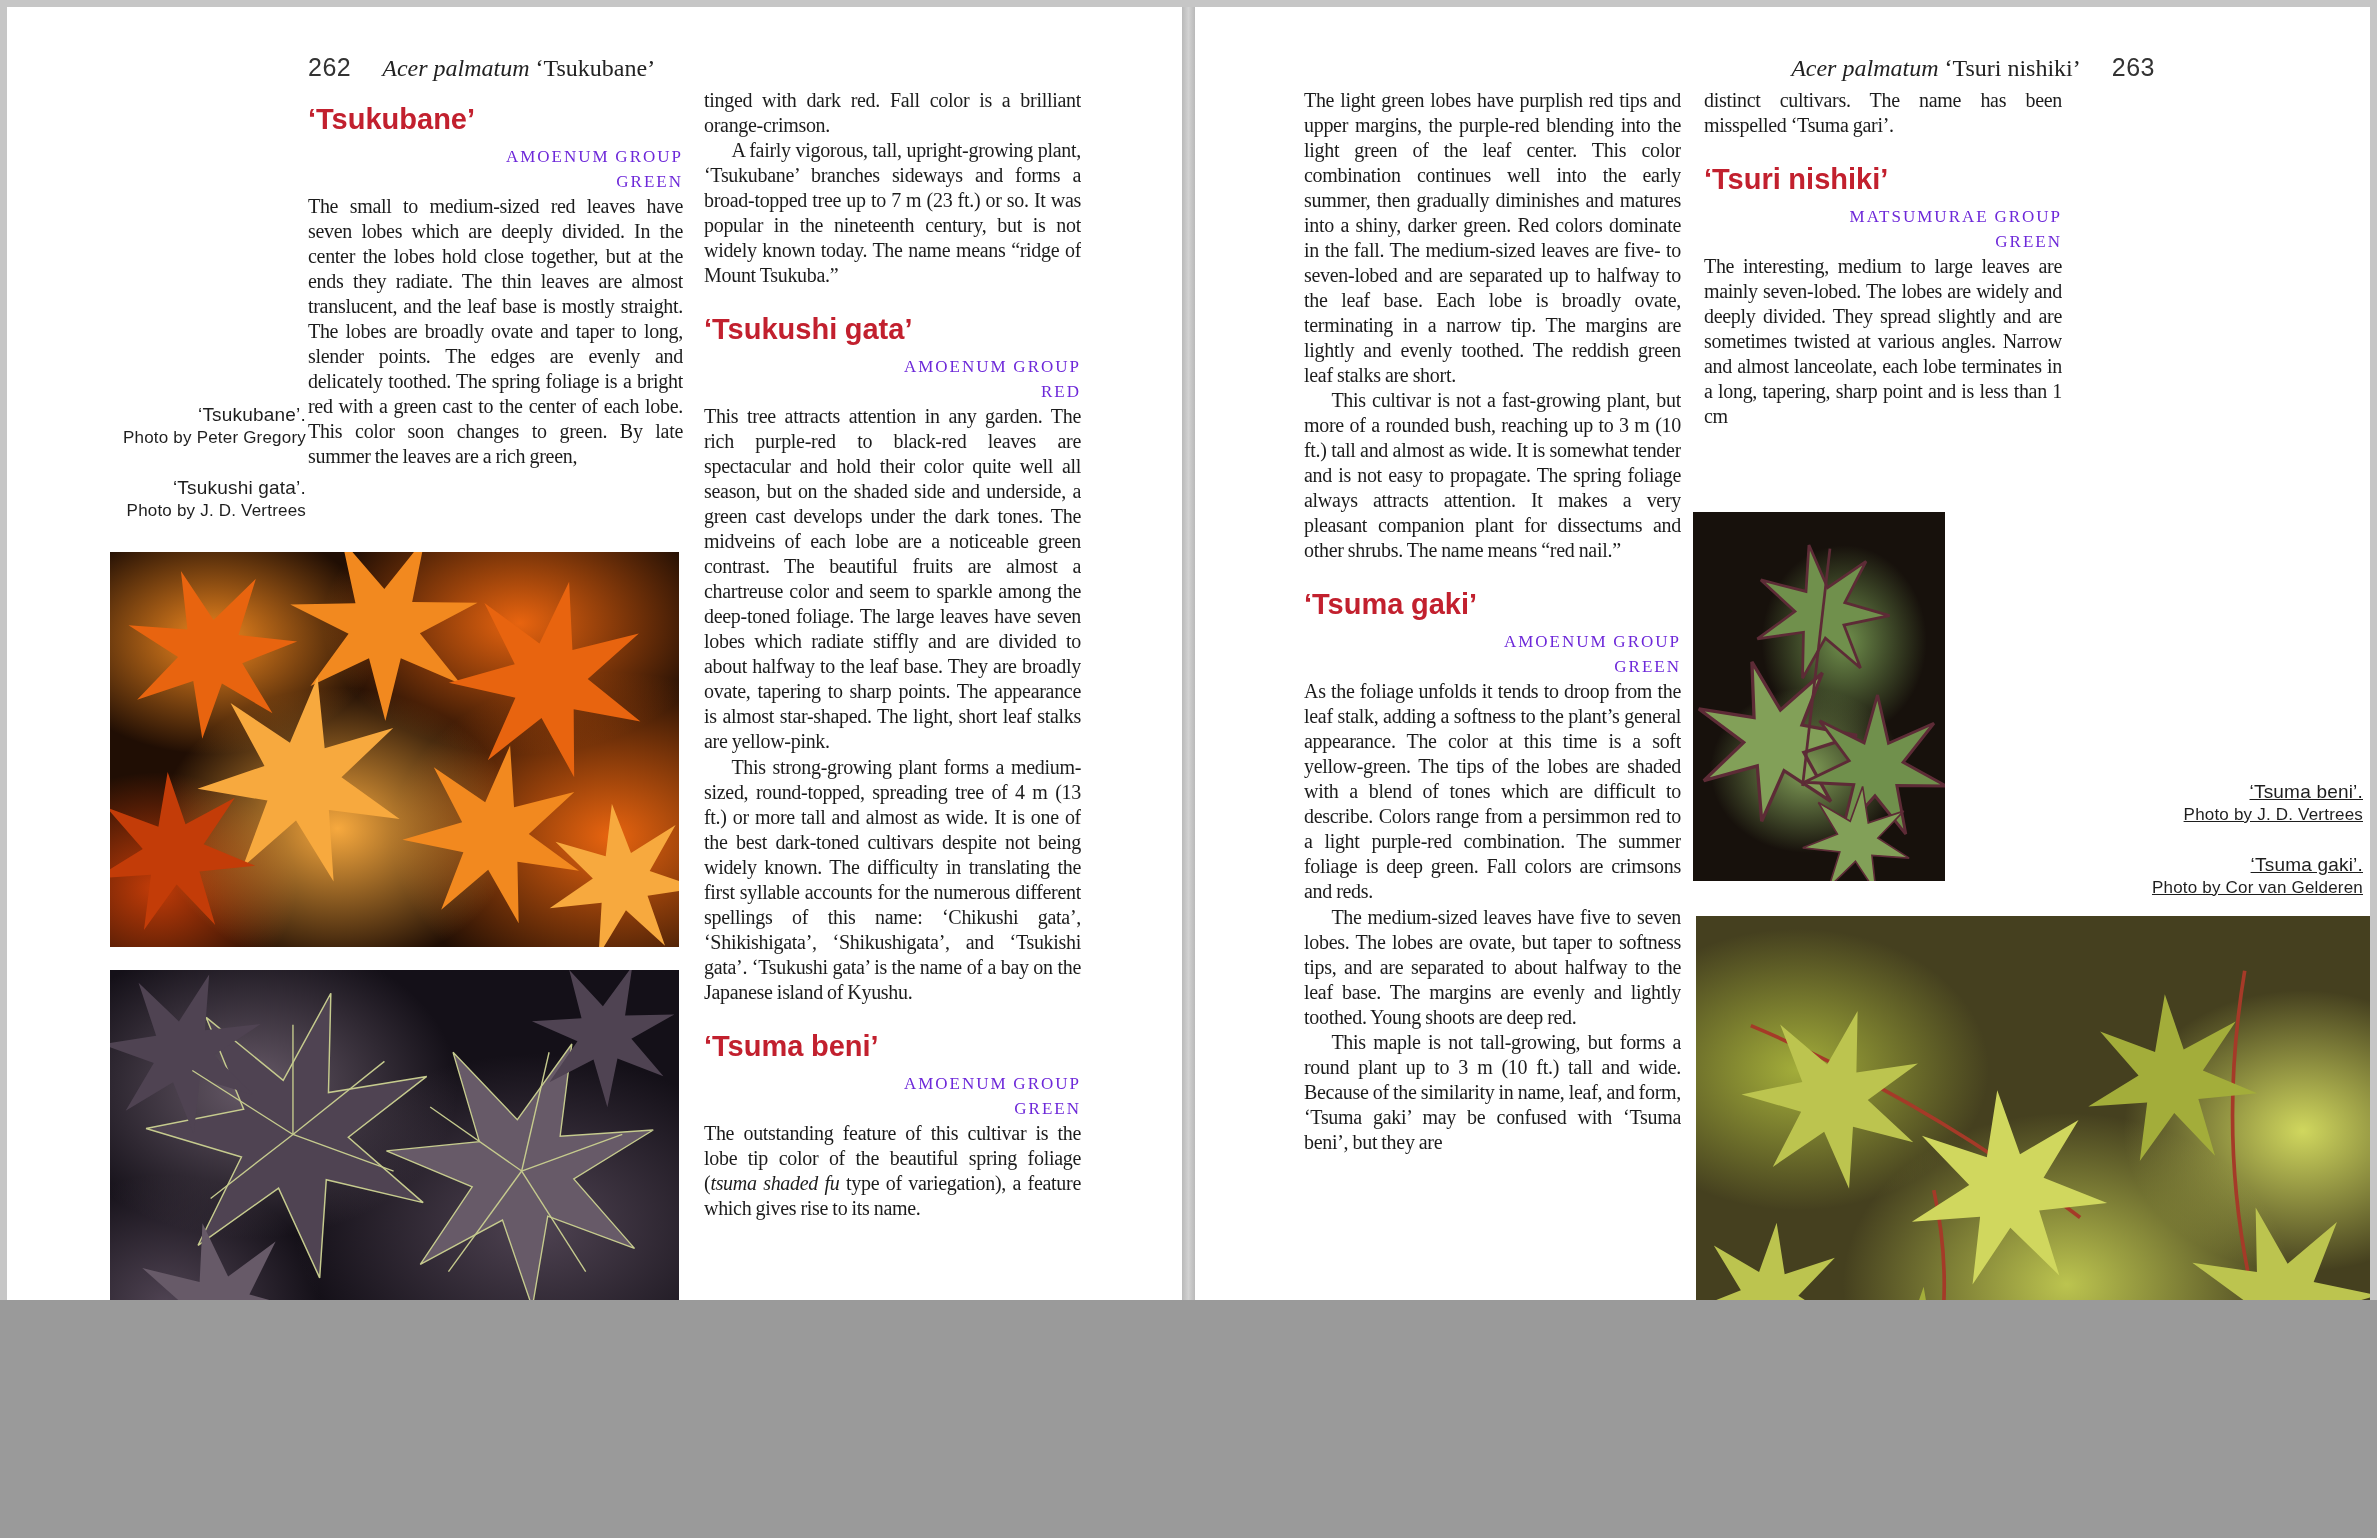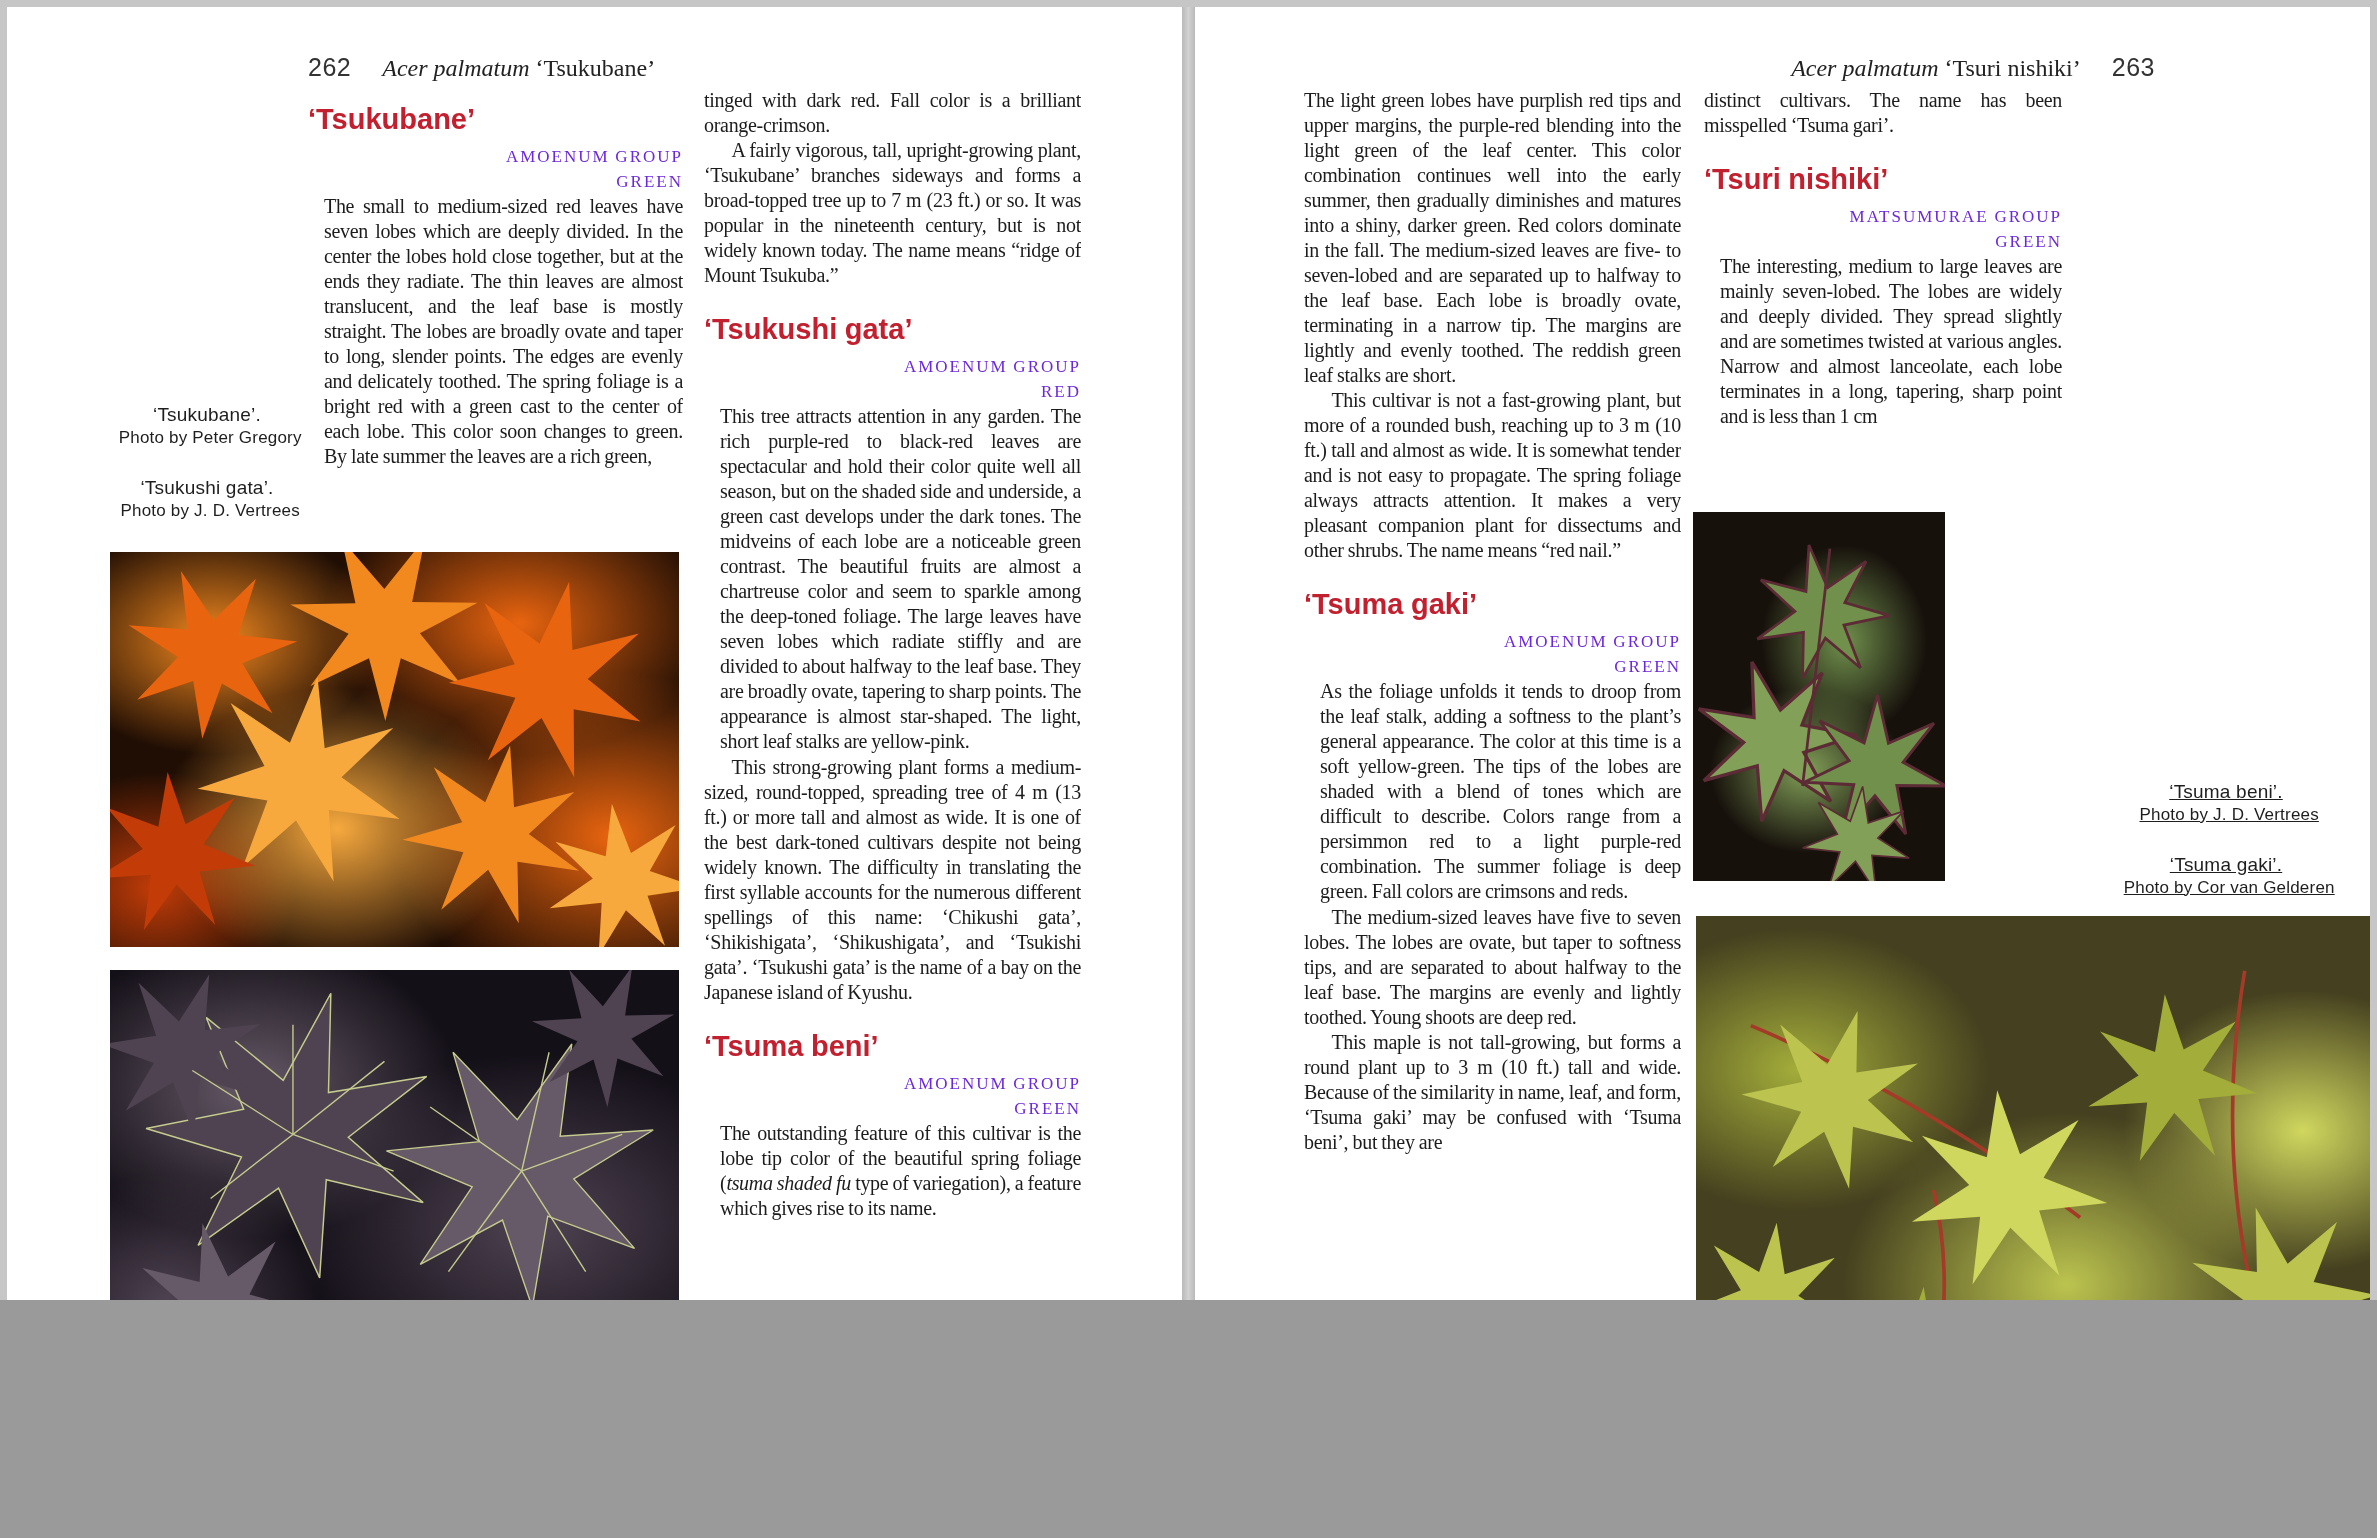--- a/index.html
+++ b/index.html
@@ -23,26 +23,26 @@
   .col{position:absolute;color:var(--text,#1c1c1c);font-size:20px;line-height:25px;
     letter-spacing:-0.3px;word-spacing:-0.5px;text-align:justify;overflow:hidden;}
   .col p{margin:0;}
   .col p.indent{text-indent:27.4px;}
   .cultivar-head{font-family:"Liberation Sans",sans-serif;font-weight:bold;
     color:var(--accent_red,#c2202e);font-size:29px;line-height:31px;letter-spacing:0;
     margin:25.6px 0 9.1px 0;text-align:left;}
   .cultivar-head.first{margin-top:0;}
   .groupline{font-size:17px;line-height:25px;letter-spacing:2px;padding-left:25.6px;
     text-align:right;color:#6d28d9;white-space:nowrap;}
-  .groupline + p, .groupline.last{margin-bottom:1.8px;margin-left:16px;}
+  .groupline + p, .groupline.last{margin-bottom:1.8px;}
   .after-group{margin-top:5.5px;}
   .ital{font-style:italic;}
 
   
-  .caption-block{position:absolute;font-family:"Liberation Sans",sans-serif;color:#1e1e1e;text-align:center;}
+  .caption-block{position:absolute;font-family:"Liberation Sans",sans-serif;color:#1e1e1e;text-align:right;}
   .caption-item{margin-bottom:25.6px;}
   .caption-title{font-size:19px;line-height:25px;letter-spacing:0.2px;}
   .caption-credit{font-size:17px;line-height:22px;padding-left:6.4px;letter-spacing:0.2px;}
 
   
   .photo{position:absolute;overflow:hidden;}
   .photo svg{position:absolute;left:0;top:0;width:100%;height:100%;}
   .photo1{left:110px;top:552px;width:569px;height:395px;
     background:
       radial-gradient(238px 165px at 18% 22%,var(--p1_b) 0%,transparent 70%),

